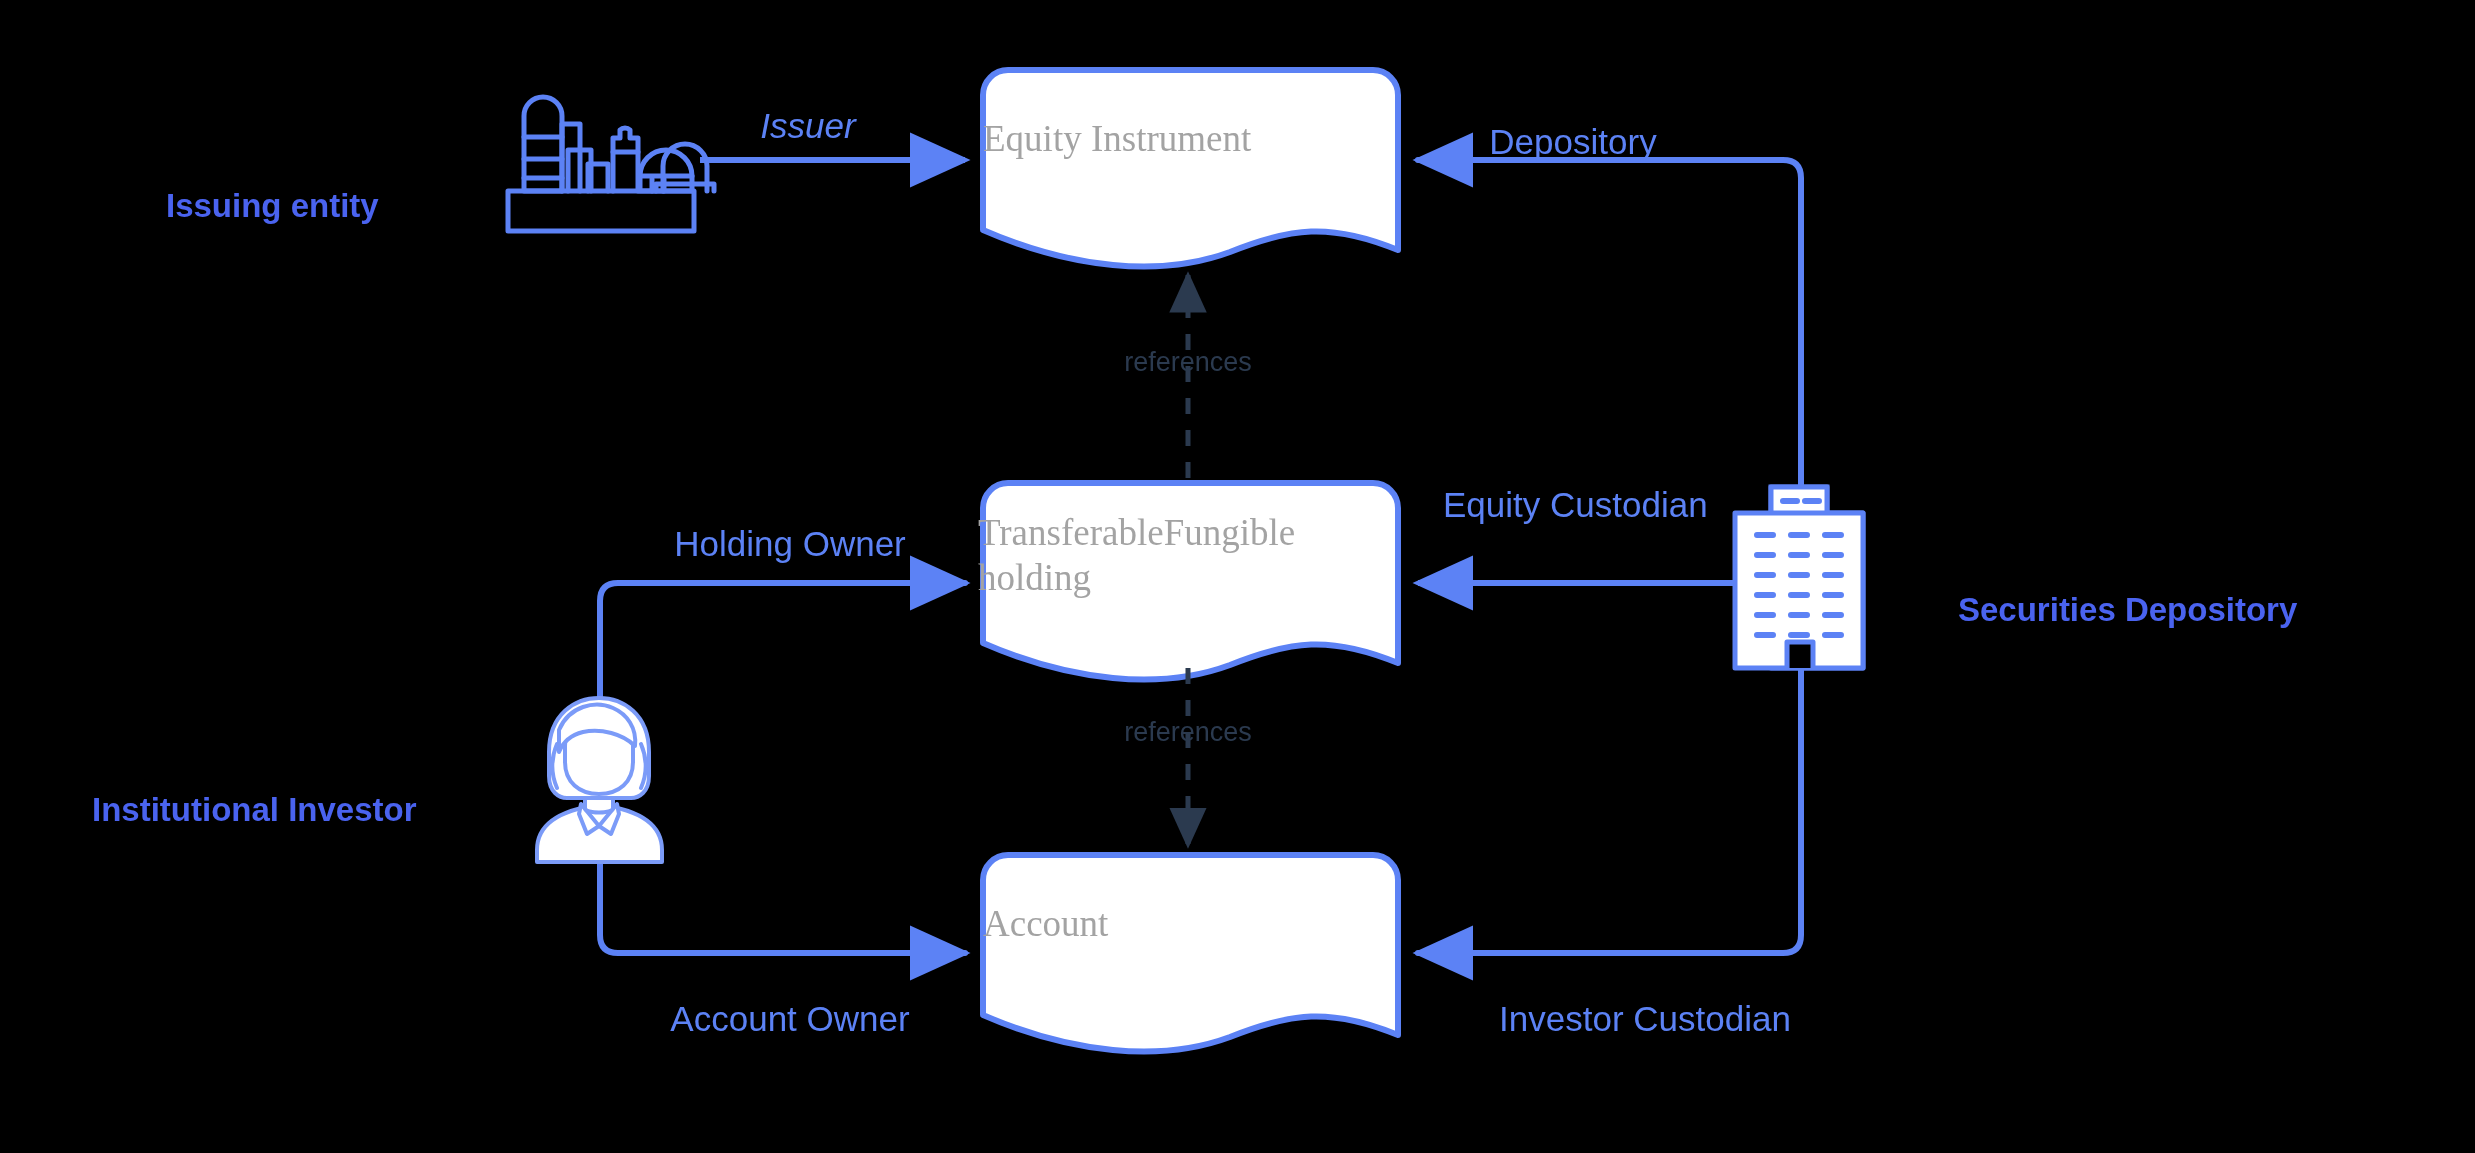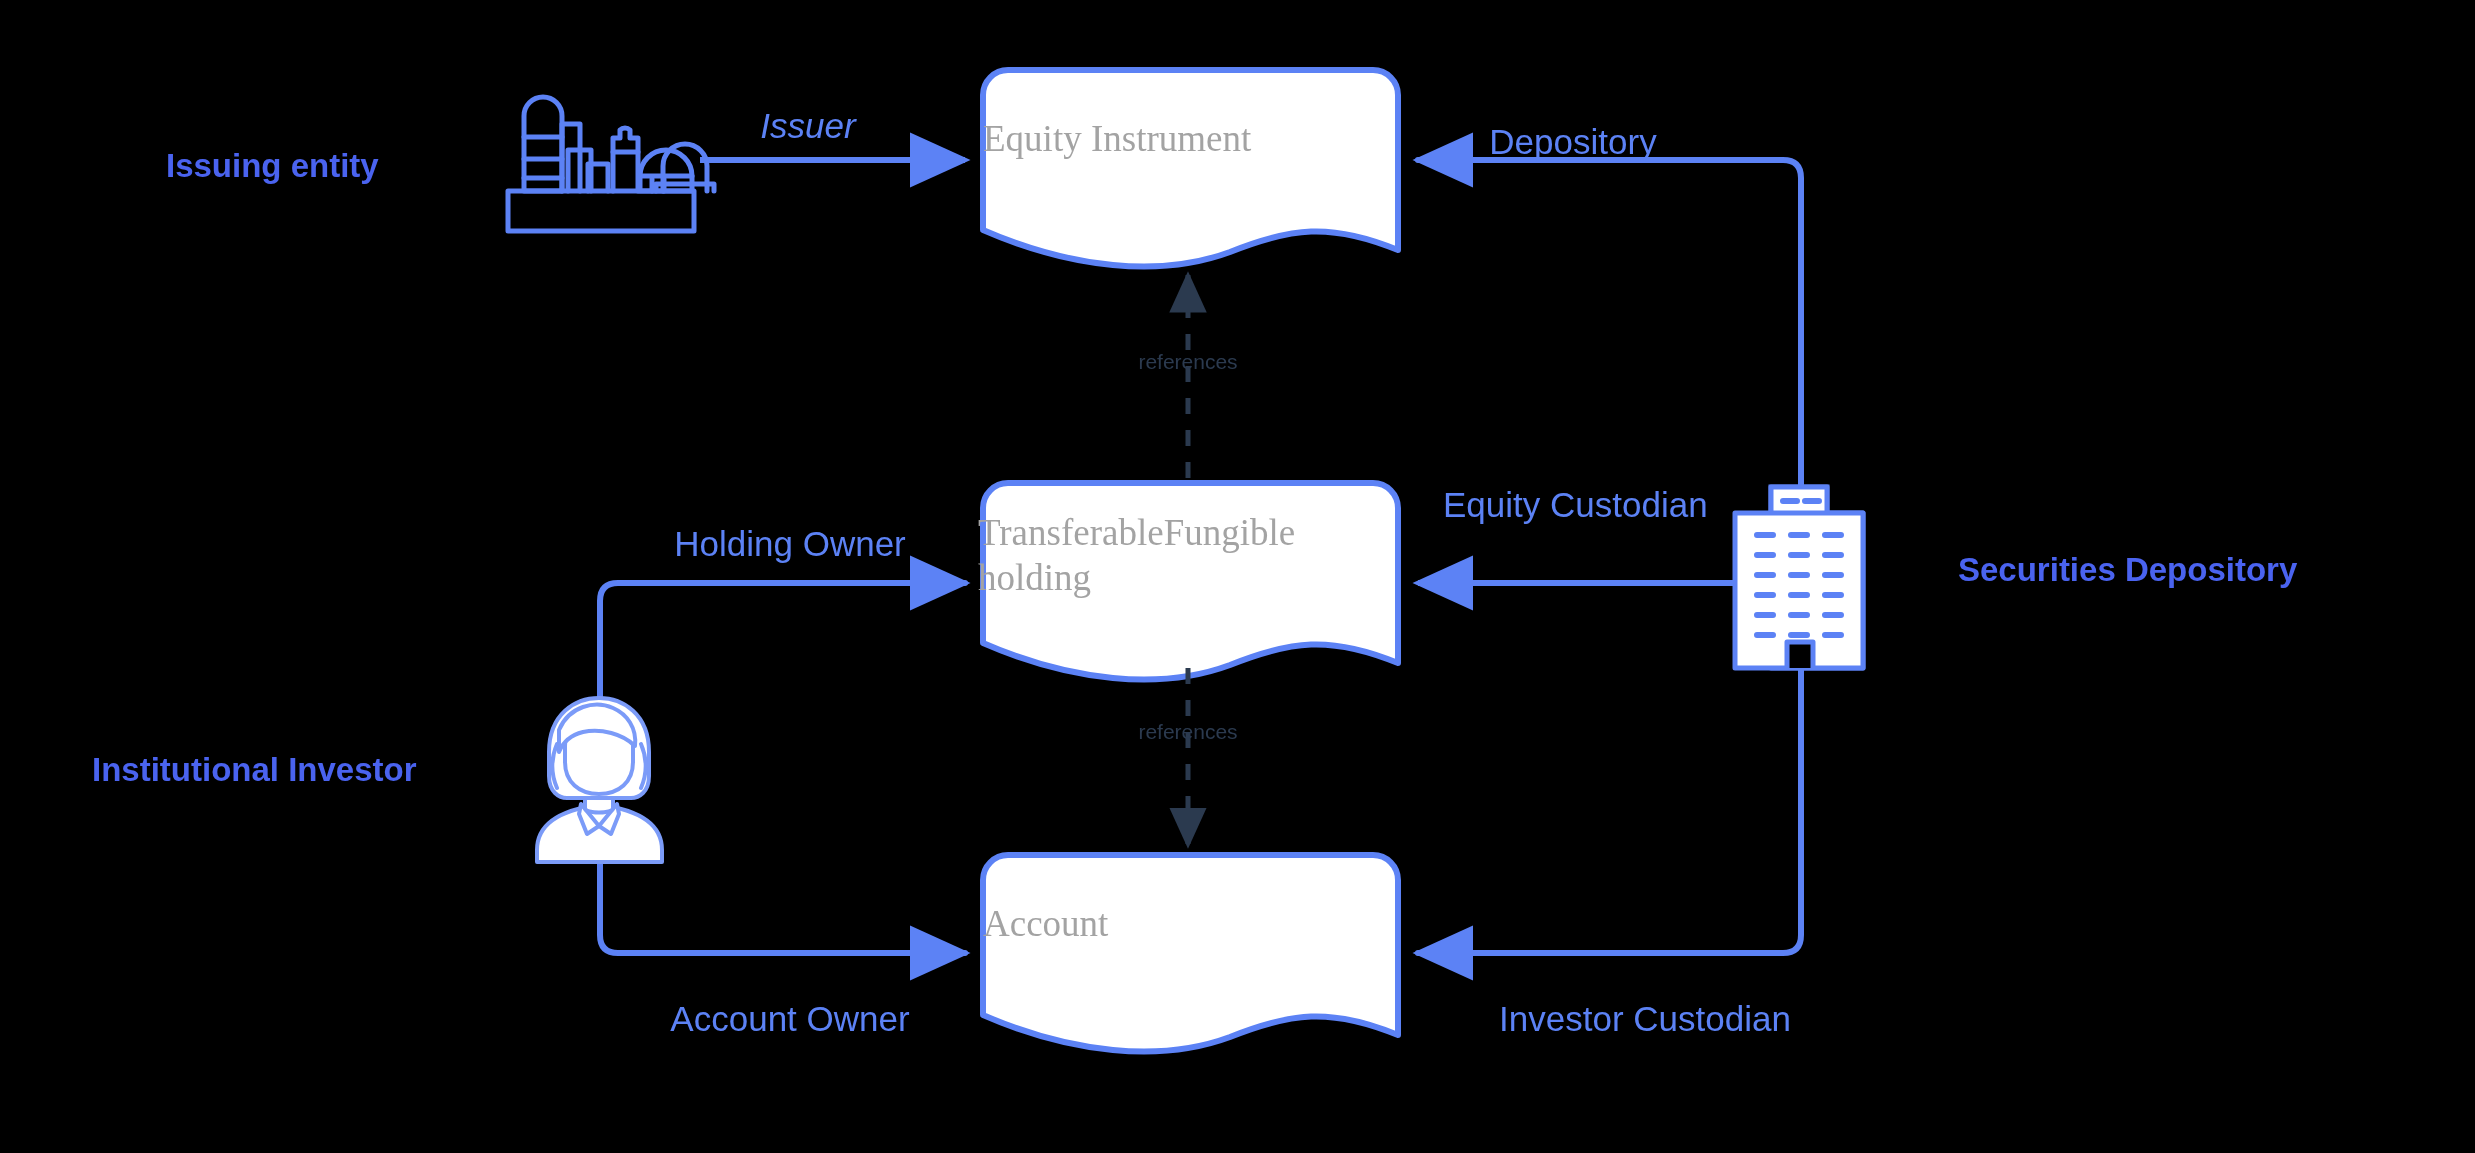--- a/index.html
+++ b/index.html
@@ -37,33 +37,34 @@
     font-family: "Liberation Sans", sans-serif;
     font-size: 35px;
     line-height: 44px;
     text-align: center;
     white-space: pre;
   }
   .ref-label {
     position: absolute;
     color: #2b3a4f;
     font-family: "Liberation Sans", sans-serif;
-    font-size: 21px;
+    font-size: 27px;
     line-height: 34px;
     text-align: center;
     white-space: pre;
   }
   .actor-label {
     position: absolute;
     color: #4a63ef;
     font-family: "Liberation Sans", sans-serif;
     font-weight: bold;
     font-size: 33px;
     line-height: 40px;
     white-space: pre;
+    margin-top: 40px;
   }
 </style>
 </head>
 <body>
 
 <div id="canvas">
 
   <svg id="svg-layer" viewBox="0 0 2475 1153">
     <defs>
       <marker id="arrow-blue" viewBox="0 0 12 12" refX="10" refY="6" markerWidth="11" markerHeight="11" orient="auto-start-reverse">

